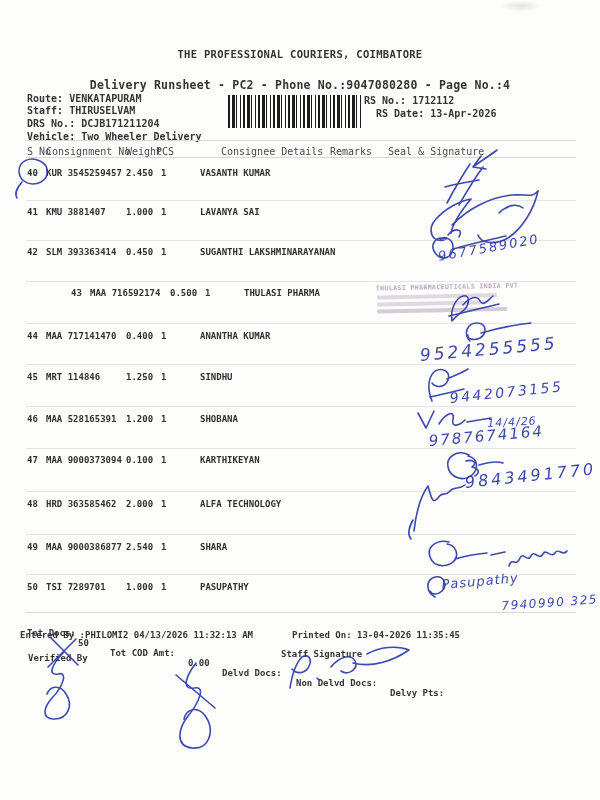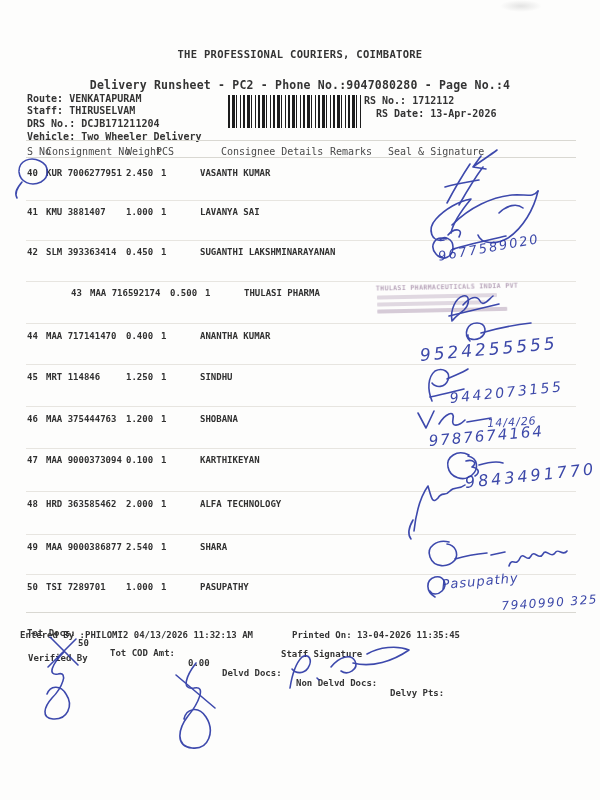--- a/index.html
+++ b/index.html
@@ -84,21 +84,21 @@
   <div class="sep" style="top:364px;"></div>
   <div class="sep" style="top:406px;"></div>
   <div class="sep" style="top:448px;"></div>
   <div class="sep" style="top:491px;"></div>
   <div class="sep" style="top:534px;"></div>
   <div class="sep" style="top:574px;"></div>
   <div class="sep dark" style="top:612px;"></div>
 
   <div class="row" style="top:168px;">
     <span class="cell c-sno">40</span>
-    <span class="cell c-con">KUR 7006277951</span>
+    <span class="cell c-con">KUR 3545259457</span>
     <span class="cell c-wt">2.450</span>
     <span class="cell c-pcs">1</span>
     <span class="cell c-name">VASANTH KUMAR</span>
   </div>
   <div class="row" style="top:207px;">
     <span class="cell c-sno">41</span>
     <span class="cell c-con">KMU 3881407</span>
     <span class="cell c-wt">1.000</span>
     <span class="cell c-pcs">1</span>
     <span class="cell c-name">LAVANYA SAI</span>
@@ -126,21 +126,21 @@
   </div>
   <div class="row" style="top:372px;">
     <span class="cell c-sno">45</span>
     <span class="cell c-con">MRT 114846</span>
     <span class="cell c-wt">1.250</span>
     <span class="cell c-pcs">1</span>
     <span class="cell c-name">SINDHU</span>
   </div>
   <div class="row" style="top:414px;">
     <span class="cell c-sno">46</span>
-    <span class="cell c-con">MAA 375444763</span>
+    <span class="cell c-con">MAA 528165391</span>
     <span class="cell c-wt">1.200</span>
     <span class="cell c-pcs">1</span>
     <span class="cell c-name">SHOBANA</span>
   </div>
   <div class="row" style="top:455px;">
     <span class="cell c-sno">47</span>
     <span class="cell c-con">MAA 9000373094</span>
     <span class="cell c-wt">0.100</span>
     <span class="cell c-pcs">1</span>
     <span class="cell c-name">KARTHIKEYAN</span>

